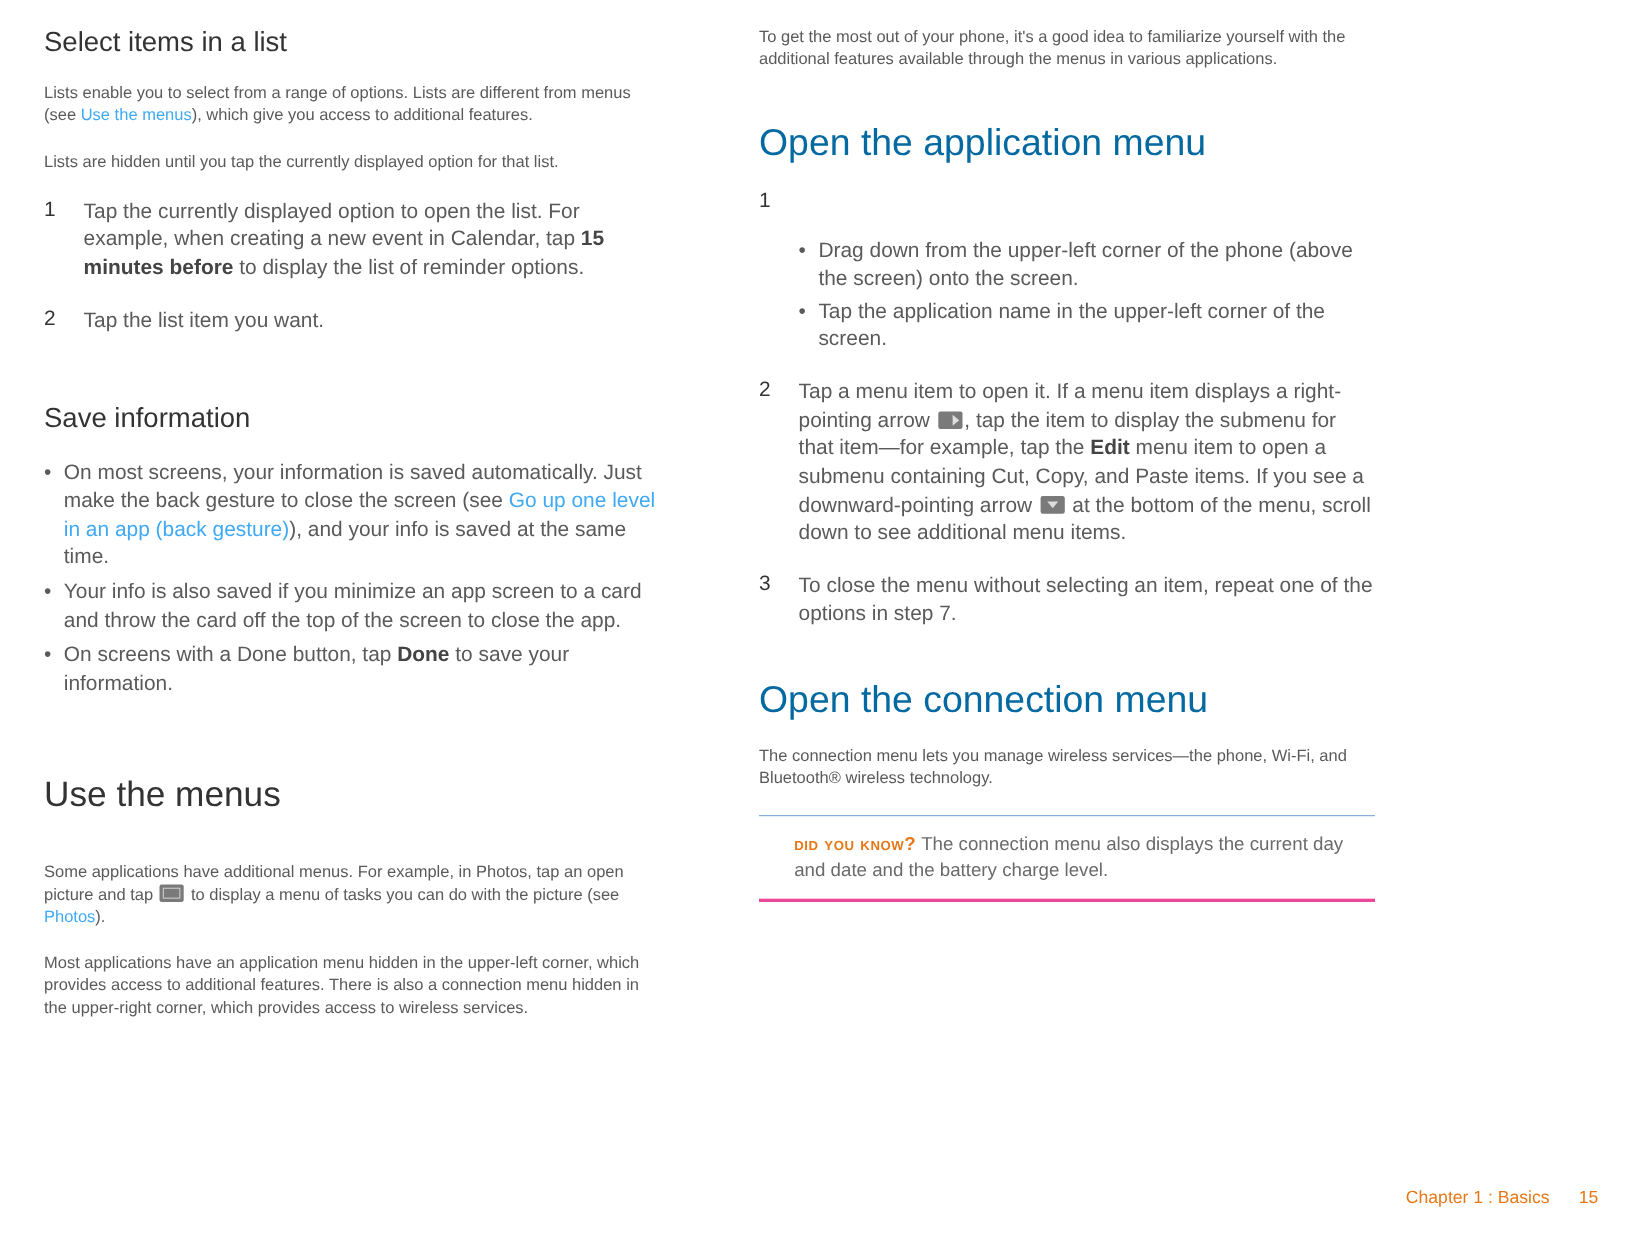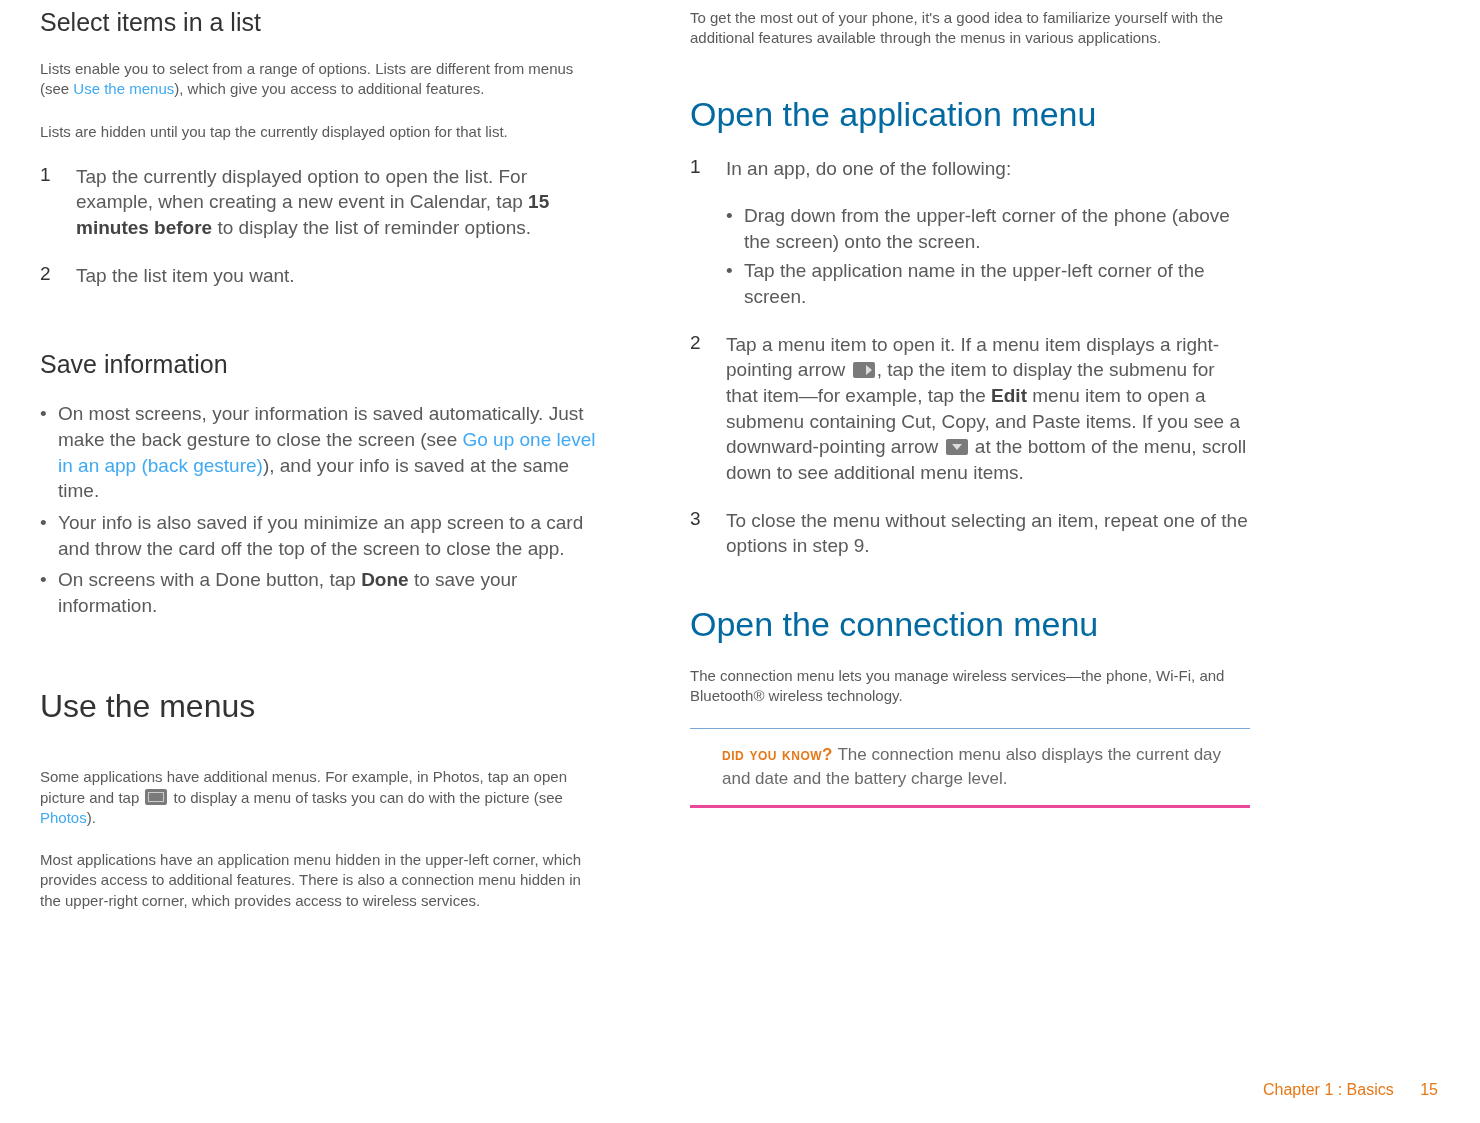--- a/index.html
+++ b/index.html
@@ -9,21 +9,21 @@
     font-family: "Helvetica Neue", Helvetica, Arial, sans-serif;
     font-weight: 300;
     color: #5a5a5a;
     background: #fff;
     position: relative;
     padding: 0 40px;
   }
   .columns {
     display: flex;
     gap: 90px;
-    padding-top: 8px;
+    padding-top: 24px;
   }
   .col {
     width: 560px;
   }
   .section-head {
     font-size: 25px;
     color: #333;
     font-weight: 300;
     margin-bottom: 22px;
     margin-top: 0;
@@ -130,21 +130,21 @@
     letter-spacing: 0.5px;
     font-variant: small-caps;
     text-transform: lowercase;
     font-size: 17px;
   }
   .spacer-sm { height: 24px; }
   .spacer-md { height: 40px; }
   .footer {
     position: absolute;
     bottom: 24px;
-    right: 42px;
+    right: 27px;
     font-size: 16px;
     color: #e67817;
   }
   .footer .pagenum {
     margin-left: 22px;
     font-weight: 400;
   }
 </style>
 </head>
 <body>
@@ -211,21 +211,20 @@
 
     <p class="body">To get the most out of your phone, it's a good idea to familiarize yourself with the additional features available through the menus in various applications.</p>
 
     <div class="spacer-sm"></div>
 
     <div class="sub-head">Open the application menu</div>
 
 
     <div class="ol-item">
       <div class="ol-num">1</div>
-      <div class="ol-text">In an app, do one of the following:</div>
     </div>
 
     <div class="sub-ul">
       <div class="ul-item">
         <div class="ul-bullet">•</div>
         <div>Drag down from the upper-left corner of the phone (above the screen) onto the screen.</div>
       </div>
       <div class="ul-item">
         <div class="ul-bullet">•</div>
         <div>Tap the application name in the upper-left corner of the screen.</div>
@@ -234,21 +233,21 @@
 
     <div class="ol-item">
       <div class="ol-num">2</div>
       <div class="ol-text">
         <span>Tap a menu item to open it. If a menu item displays a right-pointing arrow </span><span class="inline-icon arrow-right"></span><span>, tap the item to display the submenu for that item—for example, tap the </span><span class="bold">Edit</span><span> menu item to open a submenu containing Cut, Copy, and Paste items. If you see a downward-pointing arrow </span><span class="inline-icon arrow-down"></span><span> at the bottom of the menu, scroll down to see additional menu items.</span>
       </div>
     </div>
 
     <div class="ol-item">
       <div class="ol-num">3</div>
-      <div class="ol-text">To close the menu without selecting an item, repeat one of the options in step 9.</div>
+      <div class="ol-text">To close the menu without selecting an item, repeat one of the options in step 7.</div>
     </div>
 
     <div class="spacer-sm"></div>
 
     <div class="sub-head">Open the connection menu</div>
 
     <p class="body">The connection menu lets you manage wireless services—the phone, Wi-Fi, and Bluetooth® wireless technology.</p>
 
     <div class="callout">
       <span class="callout-label">DID YOU KNOW?</span><span>  The connection menu also displays the current day and date and the battery charge level.</span>

